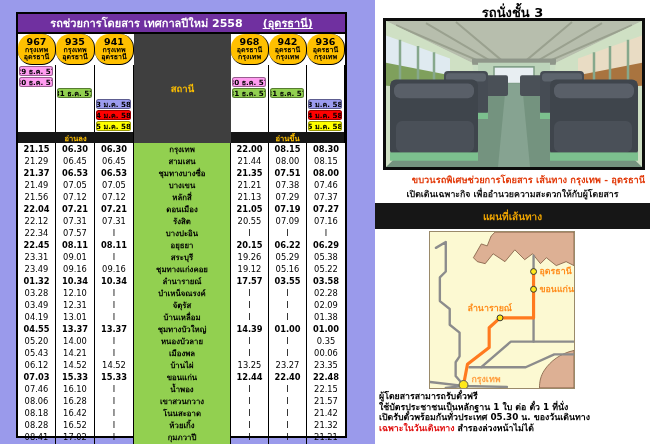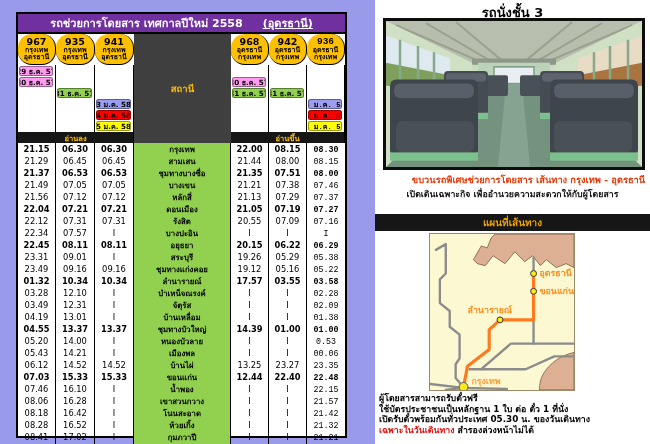--- a/index.html
+++ b/index.html
@@ -26,40 +26,40 @@
   .date-cell { position:relative; background:#fff; border-right:1px solid #000; }
   .chip { position:absolute; left:1px; right:2px; height:10px; border-radius:2.5px;
           border:1px solid rgba(0,0,0,.4); font-size:7.2px; font-weight:700; color:#000;
           display:flex; align-items:center; justify-content:center; white-space:nowrap; overflow:hidden; }
   .read-bar { height:11px; background:#161616; color:#ffc000; font-size:7.5px; font-weight:700;
               display:flex; align-items:center; justify-content:center; border-right:1px solid #000; }
   .hdr-center { flex:1 1 auto; background:#3f3f3f; color:#ffc000; font-weight:bold; font-size:9.5px;
                 display:flex; align-items:center; justify-content:center; }
 
   .col-w0 { width:38px; } .col-w1 { width:39px; } .col-w2 { width:39px; }
-  .col-w4 { width:38px; } .col-w5 { width:38px; } .col-w6 { width:38px;font-family:Liberation Mono, monospace; }
+  .col-w4 { width:38px; } .col-w5 { width:38px; } .col-w6 { width:38px; }
 
   .tt-body { height:293px; display:flex; flex-direction:column; background:#fff; }
   .tt-row { flex:1 1 auto; display:flex; }
   .cell { display:flex; align-items:center; justify-content:center; border-right:1px solid #000;
           font-size:8.3px; color:#000; overflow:hidden; white-space:nowrap; }
   .cell.time { font-weight:400; }
   .tt-row.major .cell.time { font-weight:700; }
   .cell.station { flex:1 1 auto; background:#92d050; font-size:7.8px; font-weight:600; }
   .tt-row.major .cell.station { font-weight:700; }
   .cell:last-child { border-right:none; }
 
   
   .right-panel { width:275px; height:444px; background:#fff; flex:0 0 auto; font-size:9px; }
   .photo-title { height:18px; text-align:center; font-size:13px; font-weight:600; padding-top:2px; color:#000; }
   .photo-frame { margin:0 5px 0 8px; height:152px; border:3px solid #0d0d0d; background:#8fa893; }
   .photo-frame svg { display:block; width:100%; height:100%; }
   .caption-red { margin-top:2px; text-align:center; color:#e23a0a; font-weight:700; font-size:9.3px; white-space:nowrap;padding-left:32px; }
   .caption-black { text-align:center; color:#111; font-weight:600; font-size:8.8px; white-space:nowrap; }
-  .map-bar { margin-top:13px; height:17px; background:#161616; color:#eea400; font-weight:700; font-size:10px;
+  .map-bar { margin-top:2px; height:26px; background:#161616; color:#eea400; font-weight:700; font-size:10px;
              display:flex; align-items:center; justify-content:center; }
   .map-wrap { margin:2px 0 0 54px; width:148px; }
   .map-wrap svg { display:block; border:1px solid #9a8a6a; }
   .notes { margin:2px 0 0 4px; line-height:10.6px; font-size:8.8px; font-weight:600; color:#000; white-space:nowrap; }
   .note-red { color:#e01010; font-weight:700;margin-top:34px; }
   .fb-url { margin-top:24px; text-align:right; padding-right:10px; font-weight:bold; font-style:italic; font-size:12.5px; color:#000; }
 </style>
 </head>
 <body>
 
@@ -290,21 +290,21 @@
           <div class="cell time col-w5">01.00</div>
           <div class="cell time col-w6">01.00</div>
         </div>
         <div class="tt-row">
           <div class="cell time col-w0">05.20</div>
           <div class="cell time col-w1">14.00</div>
           <div class="cell time col-w2">I</div>
           <div class="cell station">หนองบัวลาย</div>
           <div class="cell time col-w4">I</div>
           <div class="cell time col-w5">I</div>
-          <div class="cell time col-w6">0.53</div>
+          <div class="cell time col-w6">0.35</div>
         </div>
         <div class="tt-row">
           <div class="cell time col-w0">05.43</div>
           <div class="cell time col-w1">14.21</div>
           <div class="cell time col-w2">I</div>
           <div class="cell station">เมืองพล</div>
           <div class="cell time col-w4">I</div>
           <div class="cell time col-w5">I</div>
           <div class="cell time col-w6">00.06</div>
         </div>

